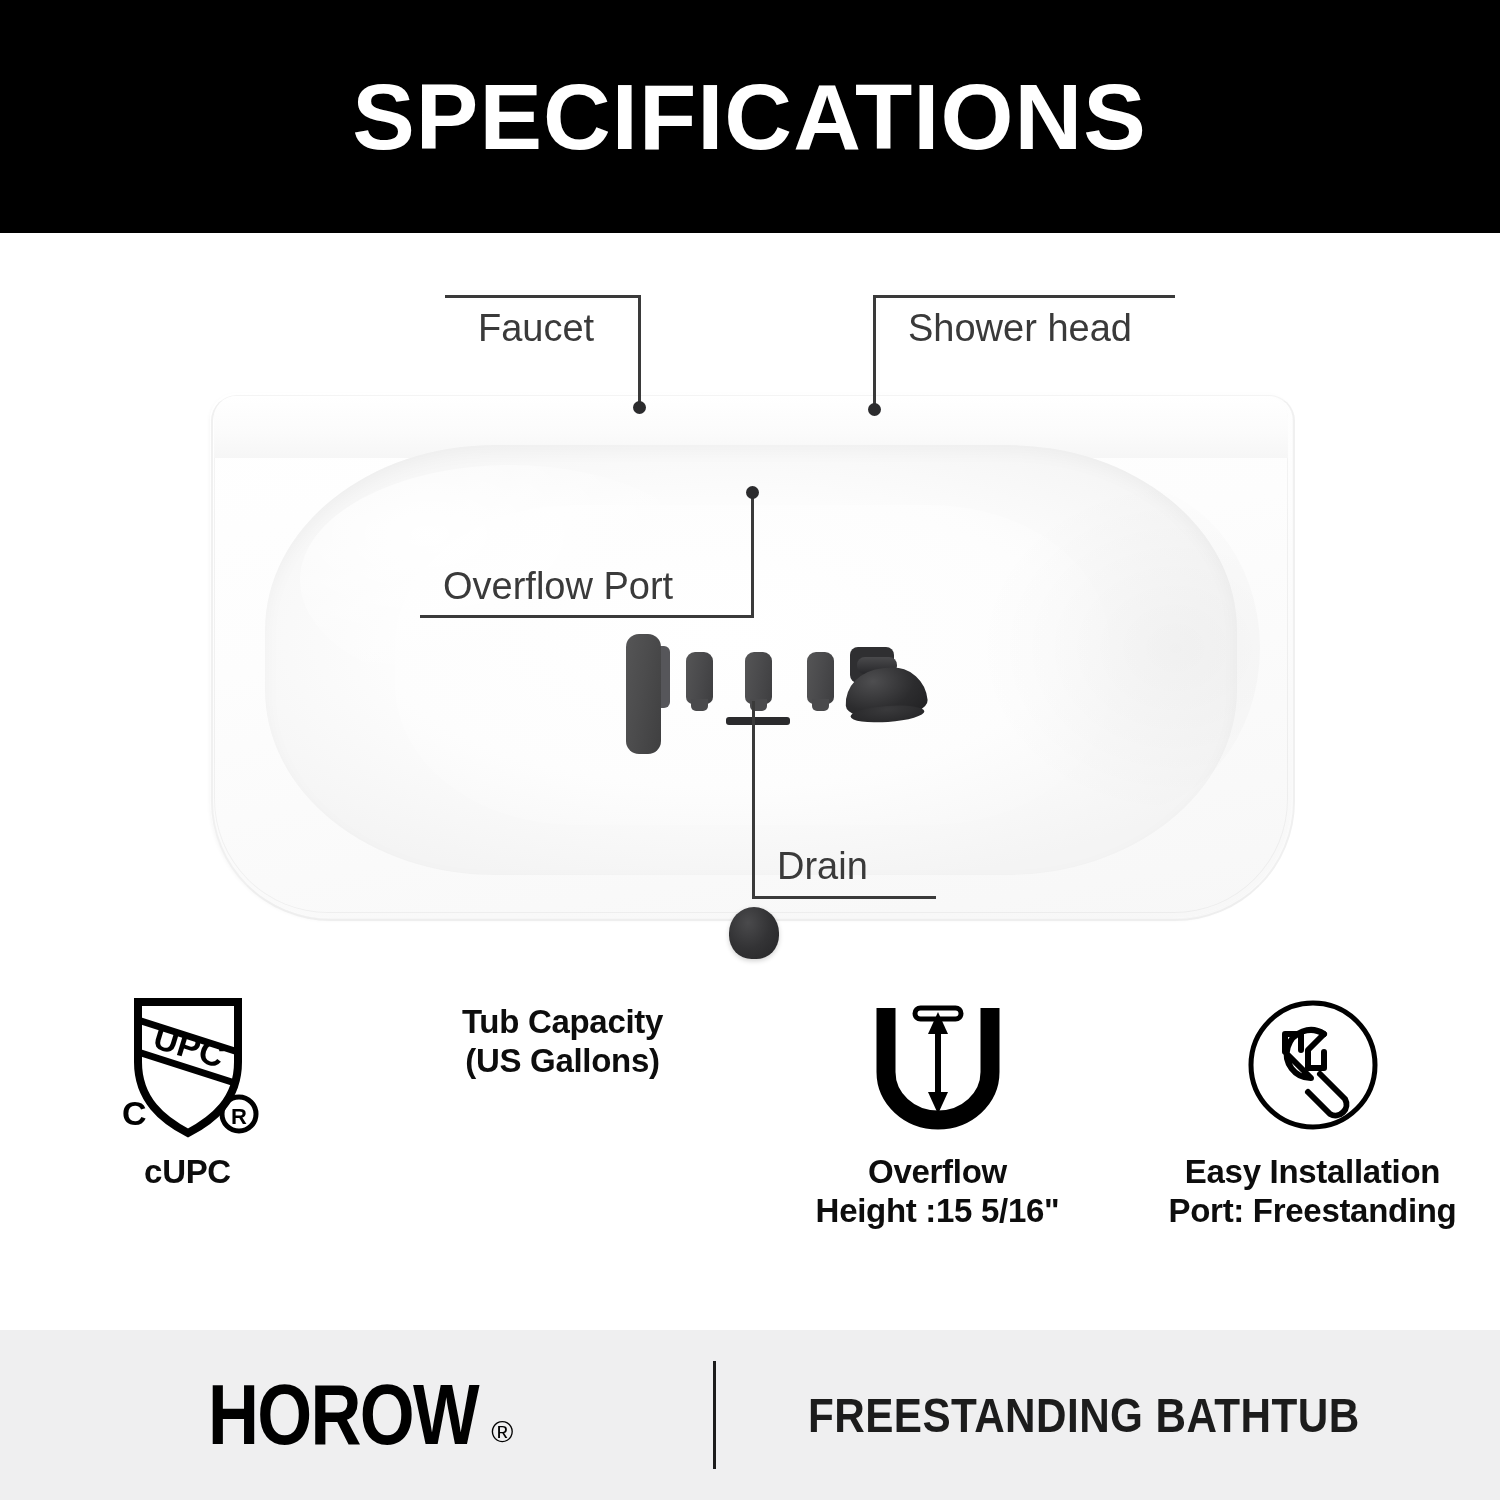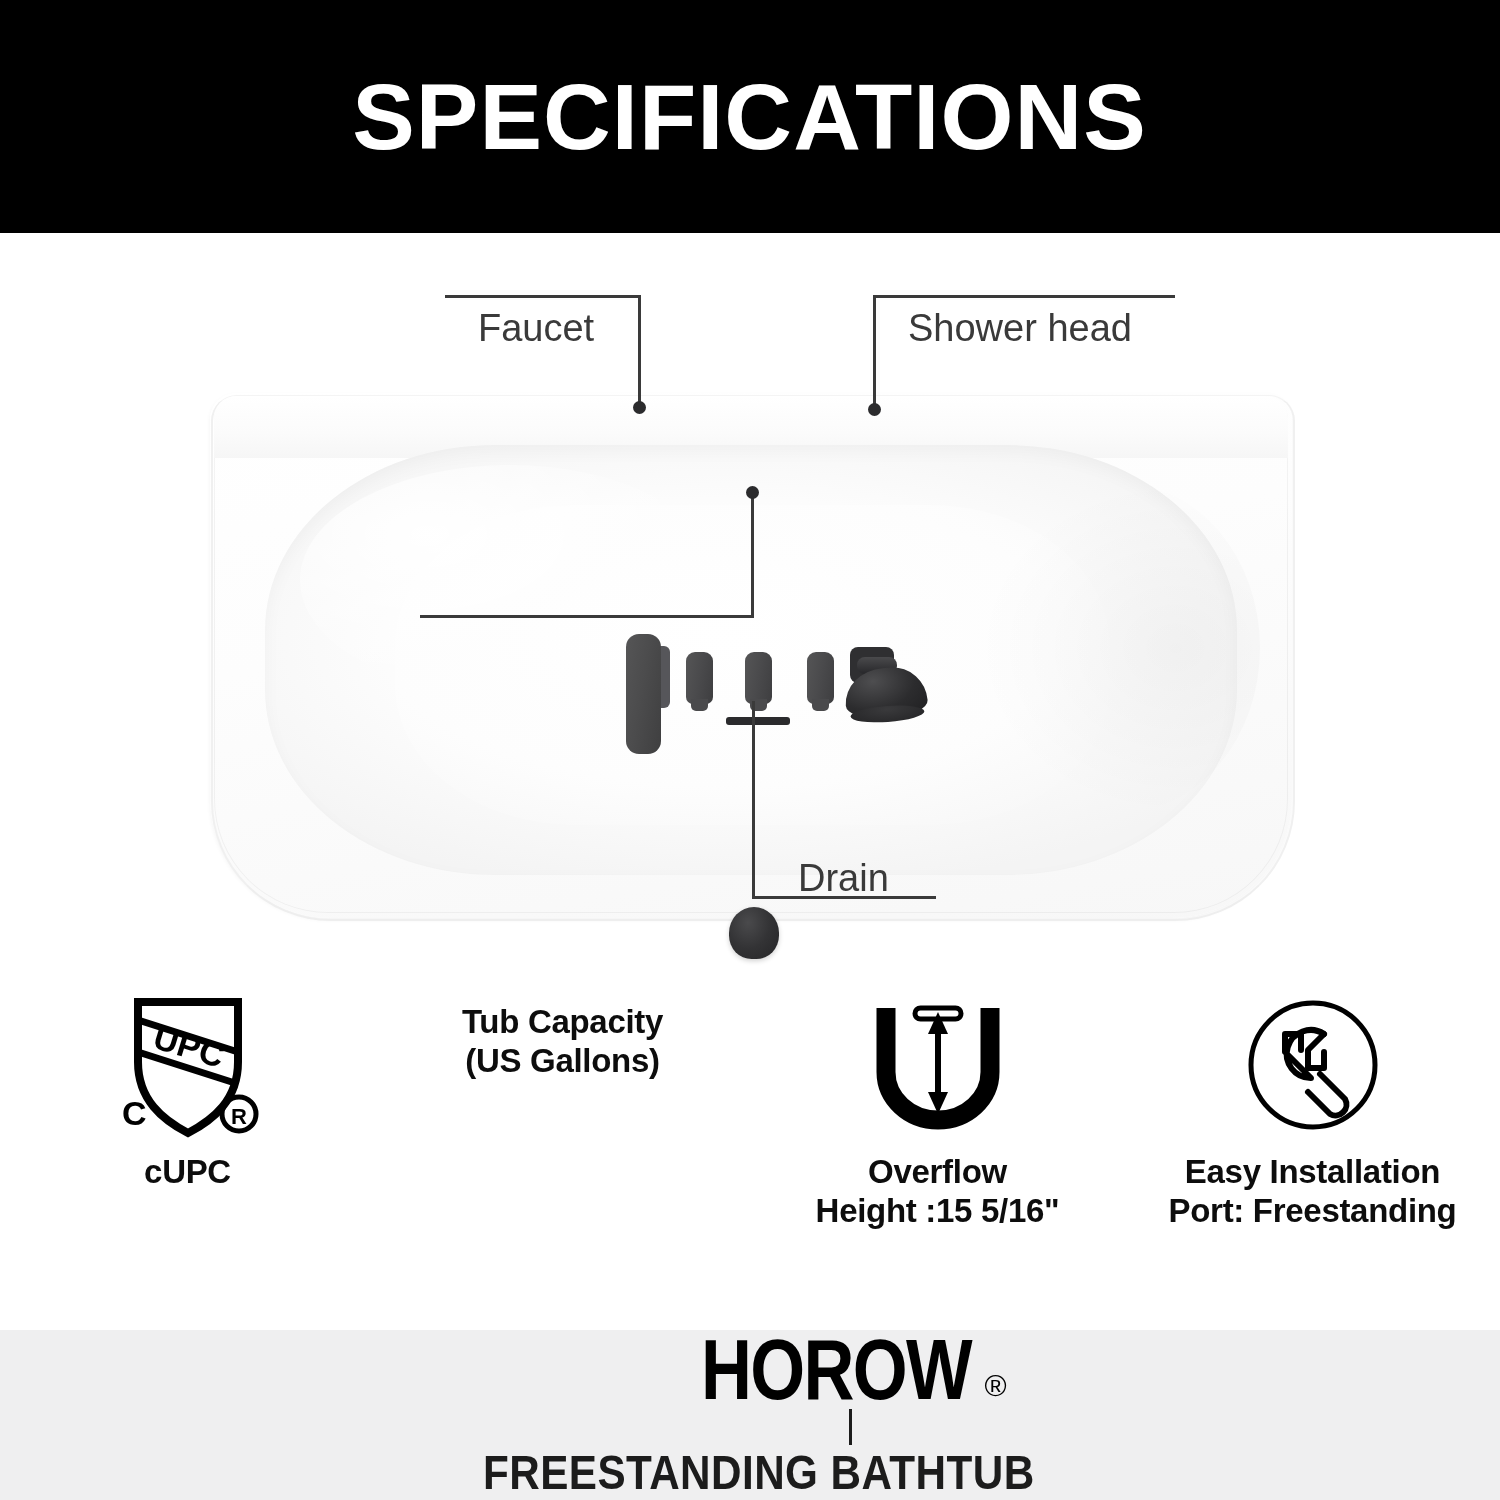--- a/index.html
+++ b/index.html
@@ -187,21 +187,21 @@
     line-height:1.18;
     letter-spacing:-.3px;
     font-family:"Liberation Sans", sans-serif;
   }
   .feature-label span{display:block;}
 
   
   .footer{
     position:absolute;left:0;top:1330px;width:1500px;height:170px;
     background:#efeff0;
-    display:flex;align-items:center;flex-direction:column;
+    display:flex;align-items:center;
   }
   .brand{
     margin-left:208px;
     display:flex;align-items:flex-end;
   }
   .brand-name{
     font-size:86px;
     font-weight:bold;
     color:#000000;
     letter-spacing:-2px;
@@ -266,24 +266,25 @@
   <div class="callout-label" style="left:478px;top:74px;">Faucet</div>
 
   <div class="line-h" style="left:873px;top:62px;width:302px;"></div>
   <div class="line-v" style="left:873px;top:62px;height:114px;"></div>
   <div class="dot" style="left:868px;top:170px;"></div>
   <div class="callout-label" style="left:908px;top:74px;">Shower head</div>
 
   <div class="line-h" style="left:420px;top:382px;width:334px;"></div>
   <div class="line-v" style="left:751px;top:256px;height:128px;"></div>
   <div class="dot" style="left:746px;top:253px;"></div>
+  <div class="callout-label" style="left:443px;top:332px;">Overflow Port</div>
 
   <div class="line-v" style="left:752px;top:468px;height:198px;"></div>
   <div class="line-h" style="left:752px;top:663px;width:184px;"></div>
-  <div class="callout-label" style="left:798px;top:612px;margin-top:12px;">Drain</div>
+  <div class="callout-label" style="left:777px;top:612px;">Drain</div>
 </div>
 
 <div class="features">
 
   <div class="feature">
     <div class="feature-icon">
       <svg width="160" height="150" viewBox="0 0 160 150">
         <path d="M30 12 L130 12 L130 72 C130 110 105 130 80 143 C55 130 30 110 30 72 Z" fill="none" stroke="#000" stroke-width="8"></path>
         <path d="M30 30 L130 62" stroke="#000" stroke-width="7" fill="none"></path>
         <path d="M30 62 L130 94" stroke="#000" stroke-width="7" fill="none"></path>

